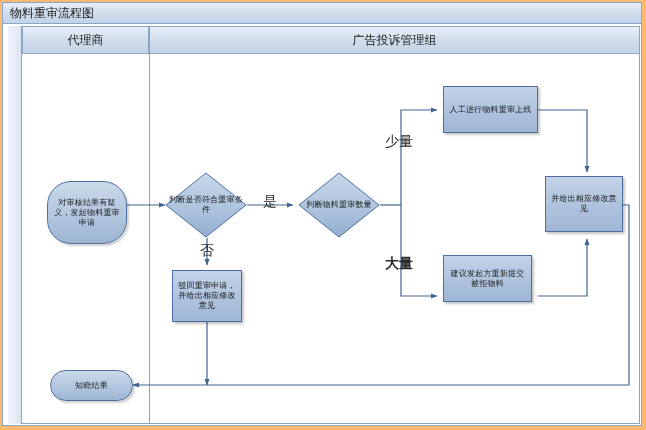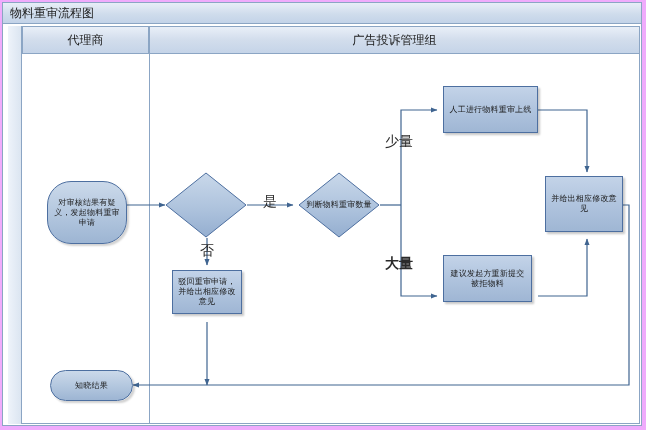--- a/index.html
+++ b/index.html
@@ -8,21 +8,21 @@
     background: #ffffff;
   }
   body {
     font-family: "DejaVu Sans", "Liberation Sans", sans-serif;
   }
   #canvas {
     position: relative;
     width: 646px;
     height: 430px;
     overflow: hidden;
-    background: #f0abfc;
+    background: #fdba74;
   }
 
   
   .frame {
     position: absolute;
     left: 2px; top: 2px;
     width: 640px; height: 424px;
     border: 1px solid #8ba5c4;
     box-sizing: border-box;
     background: #ffffff;
@@ -206,20 +206,21 @@
     <svg class="diamond-svg" width="82" height="66" viewBox="0 0 82 66" xmlns="http://www.w3.org/2000/svg">
       <defs>
         <linearGradient id="dg1" x1="0" y1="0" x2="0" y2="1">
           <stop offset="0%" stop-color="#c9d8ea"></stop>
           <stop offset="55%" stop-color="#aec3dd"></stop>
           <stop offset="100%" stop-color="#94aed0"></stop>
         </linearGradient>
       </defs>
       <polygon points="41,1 81,33 41,65 1,33" fill="url(#dg1)" stroke="#4d6fa0" stroke-width="1"></polygon>
     </svg>
+    <span class="lbl">判断是否符合重审条件</span>
   </div>
 
   <div class="node decision" style="left:298px; top:172px; width:82px; height:66px;">
     <svg class="diamond-svg" width="82" height="66" viewBox="0 0 82 66" xmlns="http://www.w3.org/2000/svg">
       <defs>
         <linearGradient id="dg2" x1="0" y1="0" x2="0" y2="1">
           <stop offset="0%" stop-color="#c9d8ea"></stop>
           <stop offset="55%" stop-color="#aec3dd"></stop>
           <stop offset="100%" stop-color="#94aed0"></stop>
         </linearGradient>
@@ -234,21 +235,21 @@
   </div>
 
   <div class="node process" style="left:443px; top:255px; width:89px; height:47px;">
     <span class="lbl">建议发起方重新提交被拒物料</span>
   </div>
 
   <div class="node process" style="left:545px; top:176px; width:78px; height:56px;">
     <span class="lbl">并给出相应修改意见</span>
   </div>
 
-  <div class="node process" style="left:172px; top:270px; width:70px; height:44px;">
+  <div class="node process" style="left:172px; top:270px; width:70px; height:52px;">
     <span class="lbl">驳回重审申请，并给出相应修改意见</span>
   </div>
 
   <div class="node terminator" style="left:50px; top:370px; width:83px; height:31px;">
     <span class="lbl">知晓结果</span>
   </div>
 
   <div class="edge-label" style="left:263px; top:194px;">
     <span>是</span>
   </div>

